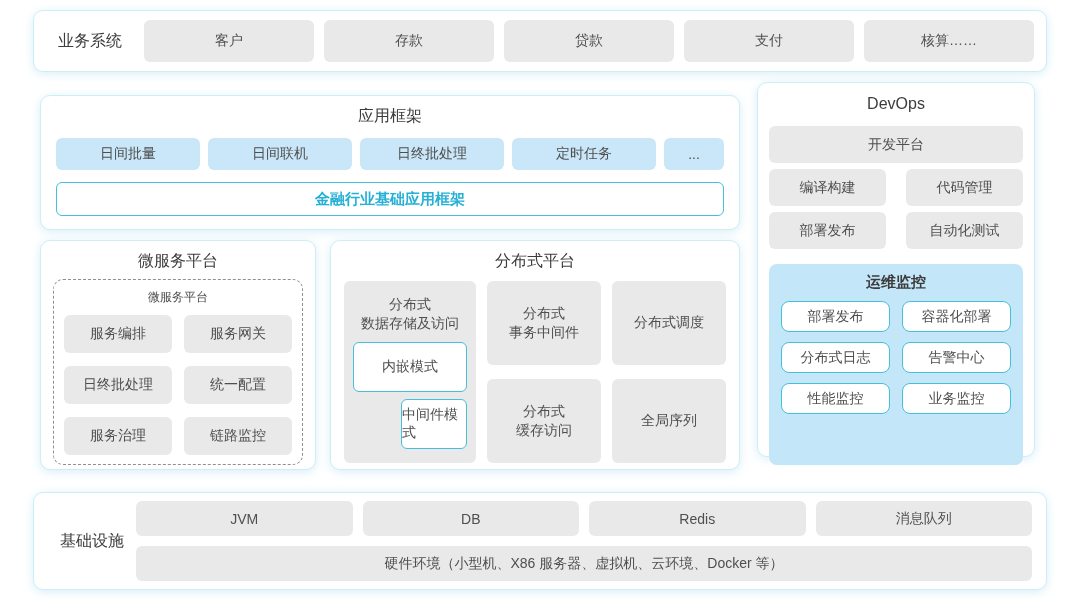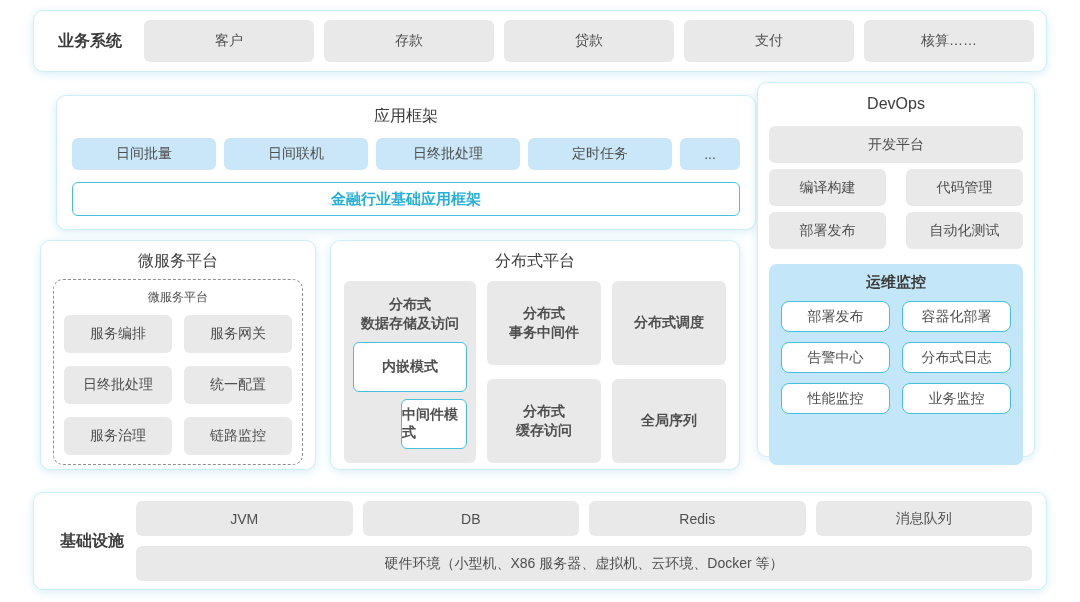--- a/index.html
+++ b/index.html
@@ -14,21 +14,21 @@
     background: #ffffff;
     border: 1px solid #cdeef6;
     border-radius: 10px;
     box-shadow: 0 2px 10px rgba(168, 220, 240, 0.45);
   }
   .section-title {
     text-align: center; font-size: 16px; font-weight: 500; color: #3c3c3c;
     line-height: 1;
   }
   .side-label {
-    font-size: 16px; font-weight: 700; color: #3c3c3c; text-align: center;
+    font-size: 16px; font-weight: 400; color: #3c3c3c; text-align: center;
     flex: 0 0 88px;
   }
   .gbox {
     background: #e9e9e9; border-radius: 6px;
     display: flex; align-items: center; justify-content: center;
     font-size: 14px; color: #4f4f4f; text-align: center;
   }
   .bbox {
     background: #c9e7f8; border-radius: 6px;
     display: flex; align-items: center; justify-content: center;
@@ -39,21 +39,21 @@
     display: flex; align-items: center; justify-content: center;
   }
   .pre { white-space: pre-line; line-height: 1.35; }
 
   
   #business { left: 33px; top: 10px; width: 1014px; height: 62px;
     display: flex; align-items: center; padding: 0 12px; gap: 10px; }
   #business .gbox { flex: 1; height: 42px; }
 
   
-  #app-framework { left: 56px; top: 95px; width: 700px; height: 135px; padding: 12px 15px 0; }
+  #app-framework { left: 40px; top: 95px; width: 700px; height: 135px; padding: 12px 15px 0; }
   #app-framework .row { display: flex; gap: 8px; margin-top: 14px; }
   #app-framework .row .bbox { flex: 1; height: 32px; }
   #app-framework .row .bbox.small { flex: 0 0 60px; }
   #app-framework .base { margin-top: 12px; height: 34px;
     font-size: 15px; font-weight: 700; color: #26b0d6; }
 
   
   #devops { left: 757px; top: 82px; width: 278px; height: 375px; padding: 13px 11px 0; }
   #devops .full { height: 37px; margin-top: 14px; }
   #devops .grid2 { display: flex; gap: 20px; margin-top: 6px; }
@@ -71,21 +71,21 @@
   
   #microservice { left: 40px; top: 240px; width: 276px; height: 230px; padding: 12px 12px 0; }
   #microservice .dashed { margin-top: 10px; border: 1px dashed #8f8f8f; border-radius: 10px;
     height: 186px; padding: 9px 10px 0; }
   #microservice .inner-title { text-align: center; font-size: 12px; color: #4a4a4a; margin-bottom: 9px; }
   #microservice .mrow { display: flex; gap: 12px; margin-bottom: 13px; }
   #microservice .mrow .gbox { flex: 1; height: 38px; }
 
   
   #distributed { left: 330px; top: 240px; width: 410px; height: 230px; padding: 12px 13px 8px; }
-  #distributed .cols { display: flex; gap: 11px; margin-top: 12px; height: 182px; font-weight: bold; }
+  #distributed .cols { display: flex; gap: 11px; margin-top: 12px; height: 182px; }
   #distributed .col { flex: 1; display: flex; flex-direction: column; gap: 14px; }
   #distributed .col .gbox { flex: 1; }
   #distributed .storage { flex: 1; background: #e9e9e9; border-radius: 6px;
     padding: 14px 9px 9px; display: flex; flex-direction: column; }
   #distributed .storage .slabel { text-align: center; font-size: 14px; color: #4f4f4f; }
   #distributed .storage .tealbox { height: 50px; margin-top: 9px;
     font-size: 14px; color: #4f4f4f; }
   #distributed .storage .tealbox:last-child { margin-top: 7px; margin-left: 48px; }
 
   
@@ -131,22 +131,22 @@
     <div class="gbox">部署发布</div>
     <div class="gbox">自动化测试</div>
   </div>
   <div id="monitor">
     <div class="mtitle">运维监控</div>
     <div class="mrow">
       <div class="pill">部署发布</div>
       <div class="pill">容器化部署</div>
     </div>
     <div class="mrow">
+      <div class="pill">分布式日志</div>
       <div class="pill">告警中心</div>
-      <div class="pill">分布式日志</div>
     </div>
     <div class="mrow">
       <div class="pill">性能监控</div>
       <div class="pill">业务监控</div>
     </div>
   </div>
 </div>
 
 <div class="panel" id="microservice">
   <div class="section-title">微服务平台</div>

